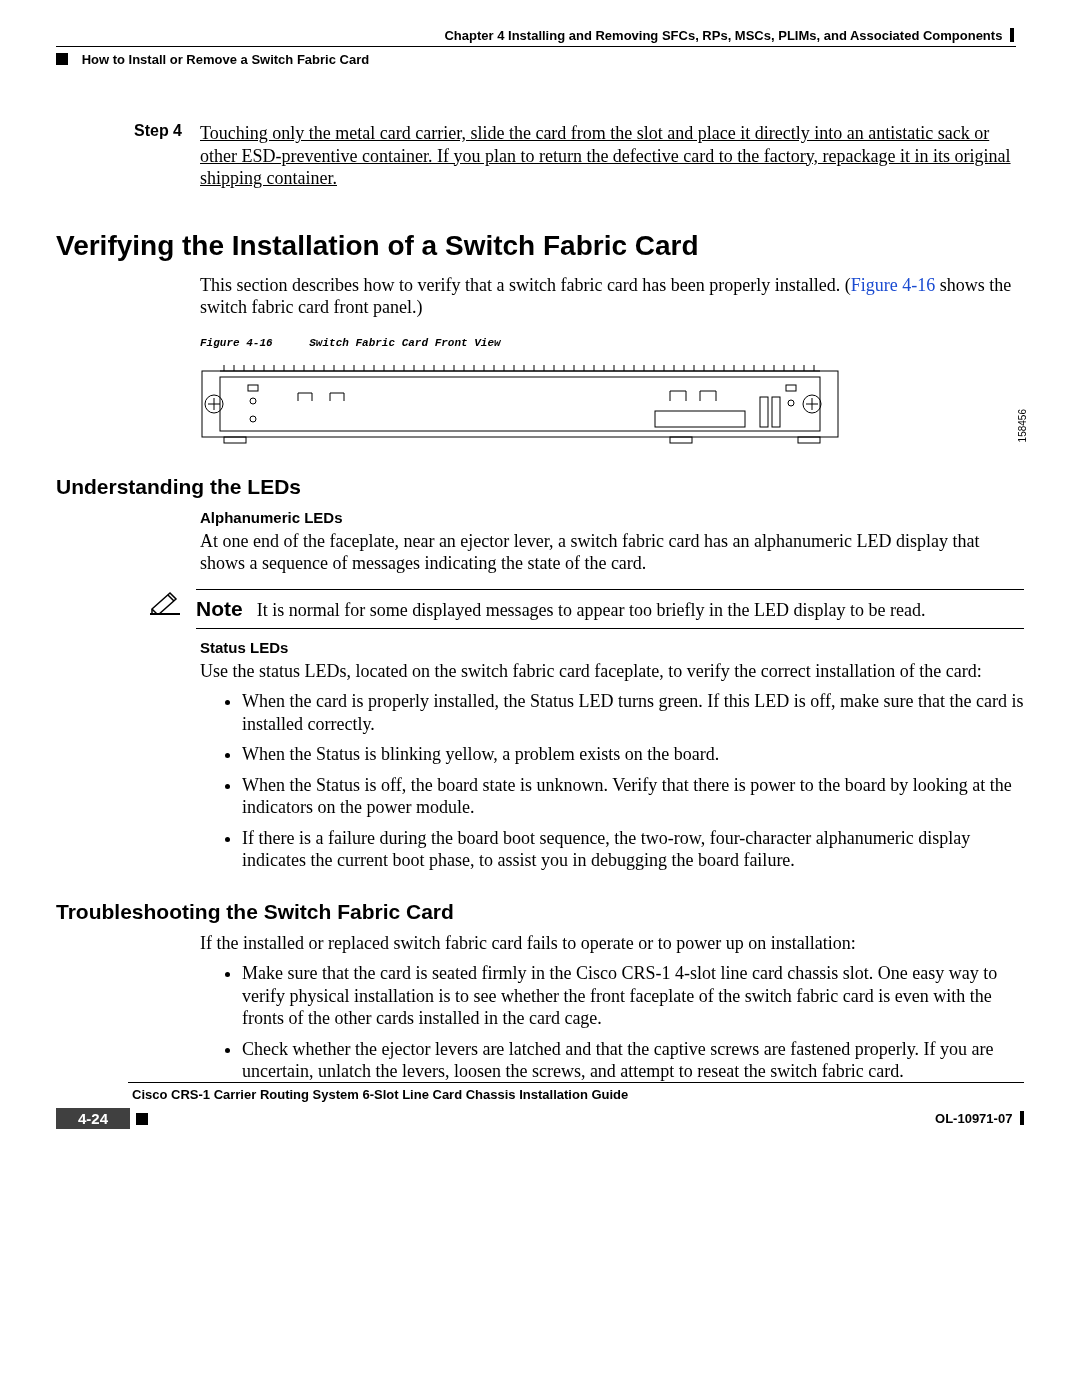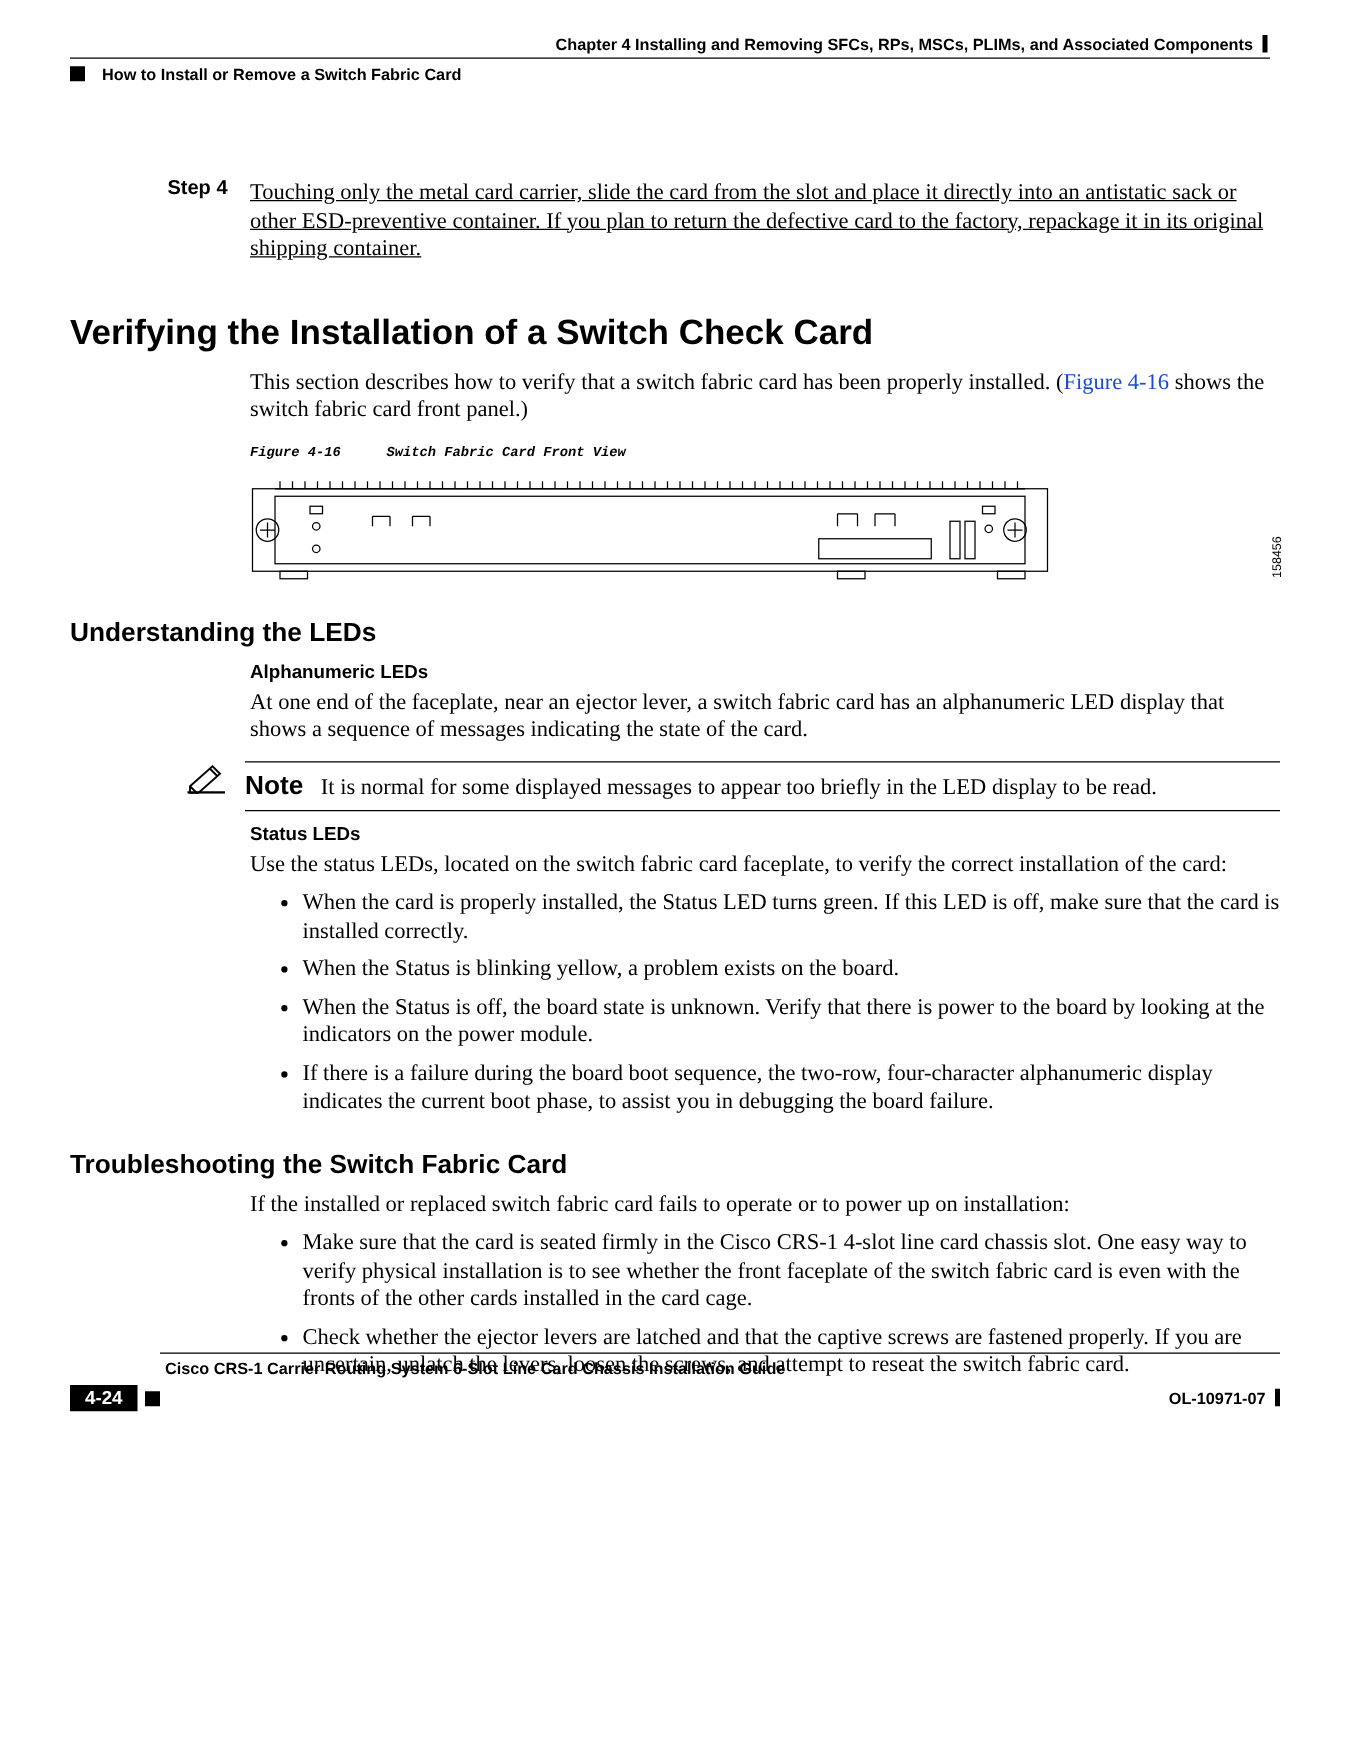--- a/index.html
+++ b/index.html
@@ -58,21 +58,21 @@
   .hdr-rule {
     position: absolute;
     left: 0;
     right: 8px;
     top: 18px;
     border-top: 1px solid #000;
   }
 
   
   .body {
-    margin-top: 70px;
+    margin-top: 50px;
   }
   .step-row {
     display: flex;
     margin-bottom: 40px;
   }
   .step-lbl {
     width: 144px;
     min-width: 144px;
     text-align: right;
     padding-right: 18px;
@@ -203,26 +203,26 @@
     font-weight: bold;
     font-size: 13px;
     margin-left: 76px;
   }
   .ftr-bar {
     margin-top: 6px;
     display: flex;
     align-items: center;
   }
   .ftr-pg {
-    background: #000000;
+    background: #404040;
     color: #fff;
     font-family: Arial, Helvetica, sans-serif;
     font-weight: bold;
     font-size: 15px;
-    padding: 2px 12px;
+    padding: 2px 22px;
   }
   .ftr-sq {
     width: 12px;
     height: 12px;
     background: #000;
     margin-left: 6px;
   }
   .ftr-doc {
     margin-left: auto;
     font-family: Arial, Helvetica, sans-serif;
@@ -255,21 +255,21 @@
     </div>
   </div>
 
   <div class="body">
 
     <div class="step-row">
       <div class="step-lbl">Step 4</div>
       <div class="step-txt">Touching only the metal card carrier, slide the card from the slot and place it directly into an antistatic sack or other ESD-preventive container. If you plan to return the defective card to the factory, repackage it in its original shipping container.</div>
     </div>
 
-    <h1 class="sec">Verifying the Installation of a Switch Check Card</h1>
+    <h1 class="sec">Verifying the Installation of a Switch Fabric Card</h1>
 
     <p class="para">
       <span>This section describes how to verify that a switch fabric card has been properly installed. (</span><a class="xref" href="#">Figure 4-16</a><span> shows the switch fabric card front panel.)</span>
     </p>
 
     <div class="fig-cap">
       <span class="num">Figure 4-16</span>
       <span>Switch Fabric Card Front View</span>
     </div>
 

